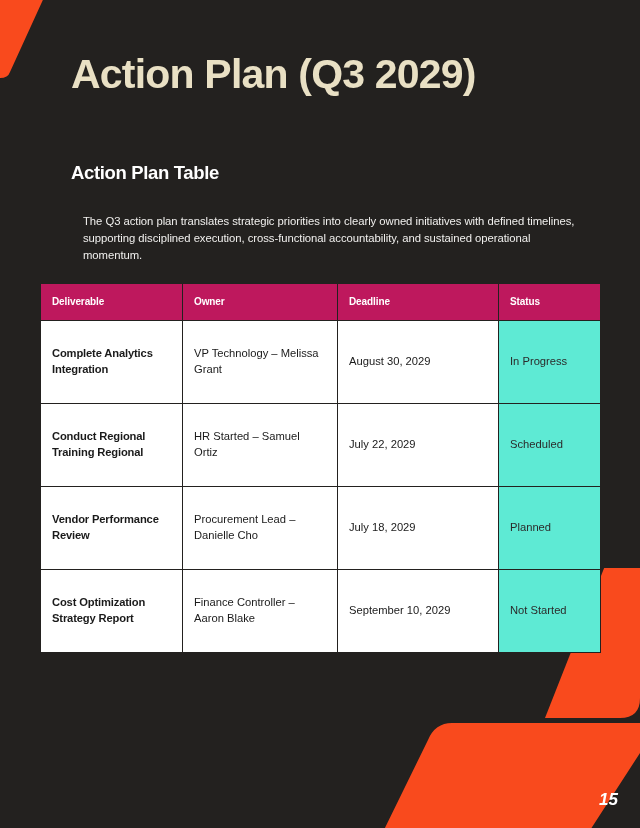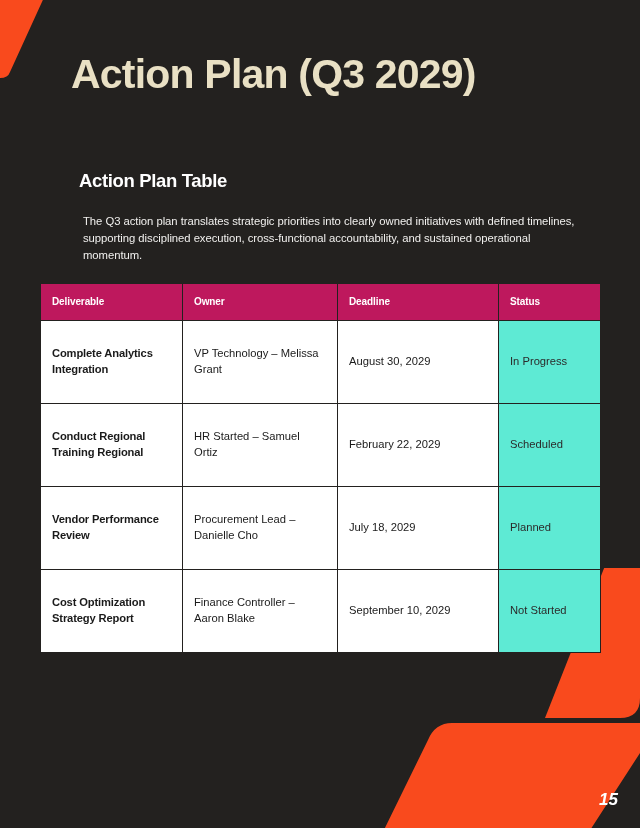--- a/index.html
+++ b/index.html
@@ -53,21 +53,21 @@
     white-space: nowrap;
   }
   .section-heading {
     position: absolute;
     left: 71px;
     top: 162px;
     font-size: 18.5px;
     font-weight: 700;
     letter-spacing: -0.35px;
     color: #ffffff;
-    margin: 8px;
+    margin: 0;
   }
   .body-copy {
     position: absolute;
     left: 71px;
     top: 201px;
     width: 492px;
     font-size: 11.3px;
     line-height: 1.52;
     color: #f1f0ee;
     letter-spacing: -0.05px;
@@ -175,21 +175,21 @@
       <tbody>
         <tr>
           <td class="cell-deliverable">Complete Analytics Integration</td>
           <td class="cell-owner">VP Technology – Melissa Grant</td>
           <td class="cell-deadline">August 30, 2029</td>
           <td class="cell-status">In Progress</td>
         </tr>
         <tr>
           <td class="cell-deliverable">Conduct Regional Training Regional</td>
           <td class="cell-owner">HR Started – Samuel Ortiz</td>
-          <td class="cell-deadline">February 22, 2029</td>
+          <td class="cell-deadline">July 22, 2029</td>
           <td class="cell-status">Scheduled</td>
         </tr>
         <tr>
           <td class="cell-deliverable">Vendor Performance Review</td>
           <td class="cell-owner">Procurement Lead – Danielle Cho</td>
           <td class="cell-deadline">July 18, 2029</td>
           <td class="cell-status">Planned</td>
         </tr>
         <tr>
           <td class="cell-deliverable">Cost Optimization Strategy Report</td>

